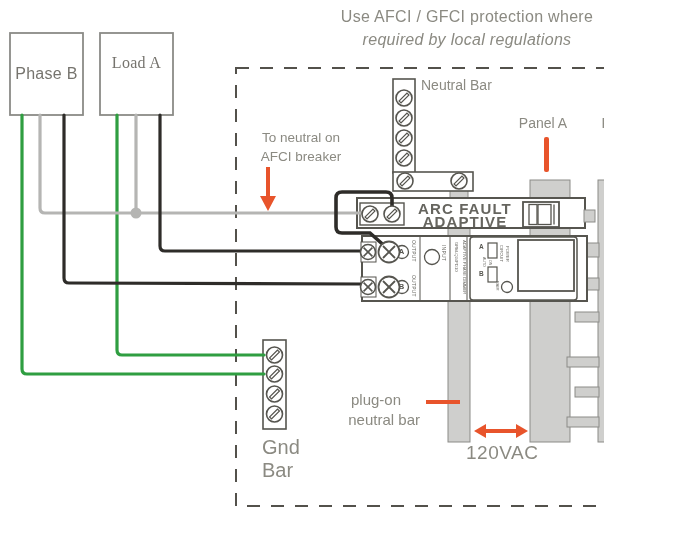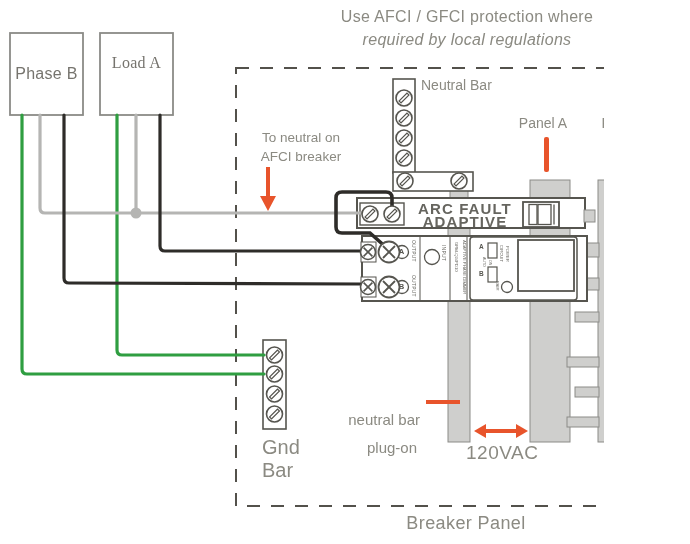--- a/index.html
+++ b/index.html
@@ -167,29 +167,28 @@
 
   <div class="lbl phase c" style="left:508px;top:116px;">Panel A</div>
   <div class="lbl phase c" style="left:593px;top:116px;">Phase B</div>
 
   <div class="lbl anno c" style="left:236px;top:131px;">To neutral on</div>
   <div class="lbl anno c" style="left:236px;top:150px;">AFCI breaker</div>
 
   <div class="lbl devtxt c" style="left:410px;top:201px;">ARC FAULT</div>
   <div class="lbl devtxt c" style="left:410px;top:214px;">ADAPTIVE</div>
 
-  <div class="lbl plug r" style="left:322px;top:392px;margin-top:48px;">plug-on</div>
+  <div class="lbl plug r" style="left:306px;top:392px;">plug-on</div>
   <div class="lbl plug r" style="left:325px;top:412px;">neutral bar</div>
 
   <div class="lbl volt c" style="left:466px;top:443px;">120VAC</div>
 
   <div class="lbl gnd" style="left:262px;top:436px;">Gnd</div>
   <div class="lbl gnd" style="left:262px;top:459px;">Bar</div>
 
-  <div class="lbl big c" style="left:336px;top:514px;width:260px;">Breaker Panel</div>
 
   <div class="cl" style="left:398.5px;top:246.5px;font-size:8px;">A</div>
   <div class="cl" style="left:398.5px;top:281.5px;font-size:8px;">B</div>
 
   <div class="vt t5" style="left:417px;top:240px;">OUTPUT</div>
   <div class="vt t5" style="left:417px;top:275px;">OUTPUT</div>
   <div class="vt t5" style="left:447px;top:245px;">INPUT</div>
   <div class="vt t4" style="left:459px;top:242px;">GRM-Q24PD10</div>
   <div class="vt t4" style="left:467px;top:240px;">ADAPTIVE PHASE DIMMER</div>
 

